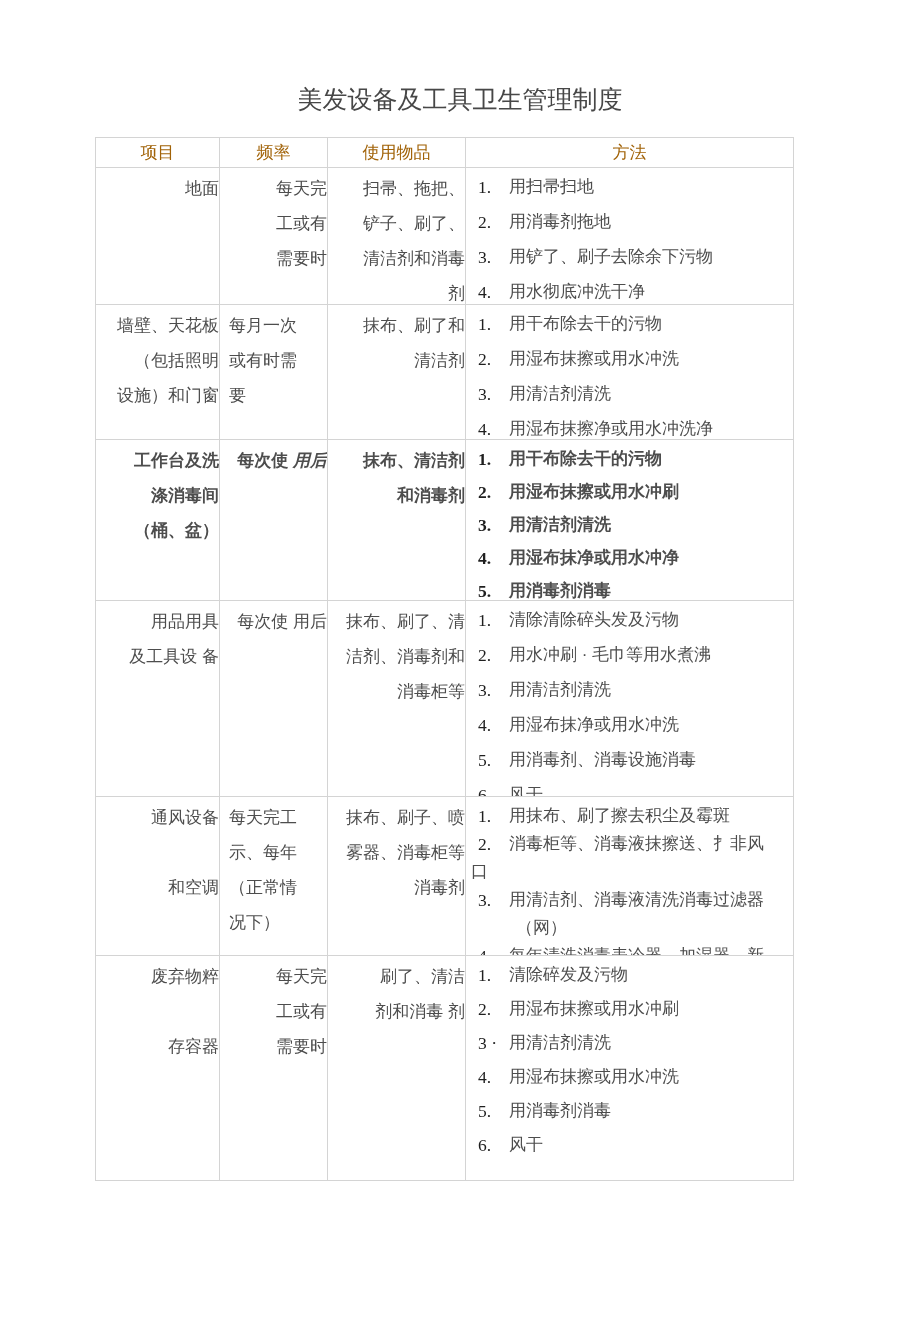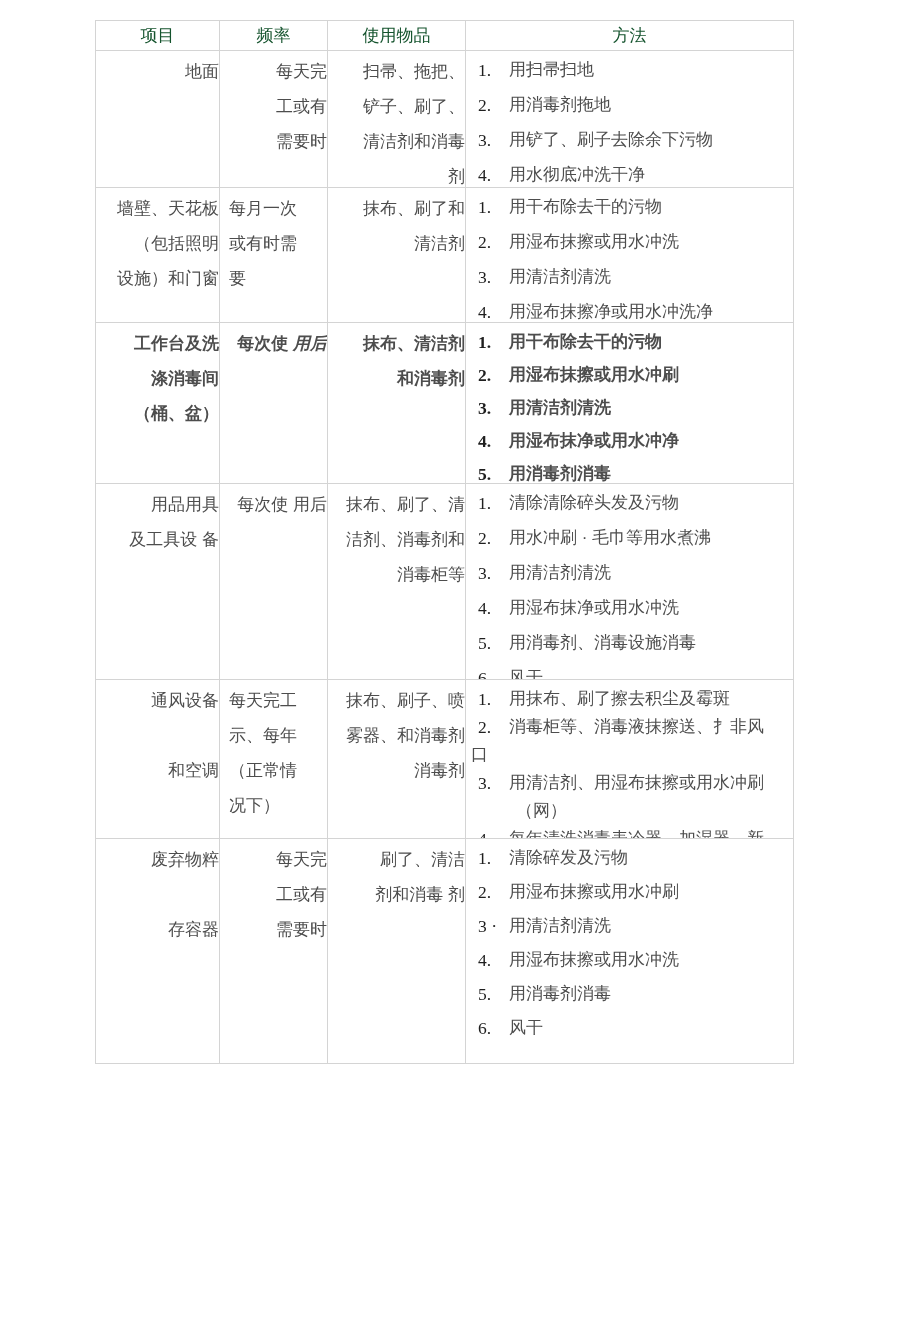--- a/index.html
+++ b/index.html
@@ -27,21 +27,21 @@
     width:698px;
   }
   .tbl td,.tbl th{
     border:1px solid #d4d4d4;
     padding:0;
     vertical-align:top;
     font-weight:400;
     font-size:17px;
   }
   .cb{overflow:hidden;}
-  .hr .cb{height:29px;line-height:29px;text-align:center;color:#14532d;}
+  .hr .cb{height:29px;line-height:29px;text-align:center;color:#a16207;}
   .r1 .cb{height:136px;}
   .r2 .cb{height:134px;}
   .r3 .cb{height:160px;font-weight:bold;}
   .r4 .cb{height:195px;}
   .r5 .cb{height:158px;}
   .r6 .cb{height:224px;}
   .cell{
     text-align:right;
     white-space:pre-line;
     line-height:35px;
@@ -67,20 +67,21 @@
   }
   .mt{flex:1;}
   .ml.outdent{margin-left:-7px;}
   .ml.midindent{margin-left:38px;}
 </style>
 </head>
 <body>
 
 <div class="page">
 
+  <h1 class="title">美发设备及工具卫生管理制度</h1>
 
   <table class="tbl">
     <colgroup>
       <col style="width:124px">
       <col style="width:108px">
       <col style="width:138px">
       <col style="width:328px">
     </colgroup>
     <thead>
       <tr class="hr">
@@ -263,39 +264,39 @@
 和空调</div>
           </td>
         <td>
             <div class="cb cell align-left">每天完工
 示、每年
 （正常情
 况下）</div>
           </td>
         <td>
             <div class="cb cell">抹布、刷子、喷
-雾器、和消毒剂
+雾器、消毒柜等
 消毒剂</div>
           </td>
         <td>
           <div class="cb mbox">
             <div class="ml">
                 <span class="mn">1.</span>
                 <span class="mt">用抹布、刷了擦去积尘及霉斑</span>
               </div>
             <div class="ml">
                 <span class="mn">2.</span>
                 <span class="mt">消毒柜等、消毒液抹擦送、扌非风</span>
               </div>
             <div class="ml outdent">
                 <span class="mt">口</span>
               </div>
             <div class="ml">
                 <span class="mn">3.</span>
-                <span class="mt">用清洁剂、用湿布抹擦或用水冲刷</span>
+                <span class="mt">用清洁剂、消毒液清洗消毒过滤器</span>
               </div>
             <div class="ml midindent">
                 <span class="mt">（网）</span>
               </div>
             <div class="ml">
                 <span class="mn">4.</span>
                 <span class="mt">每年清洗消毒表冷器、加湿器、新</span>
               </div>
           </div>
         </td>

